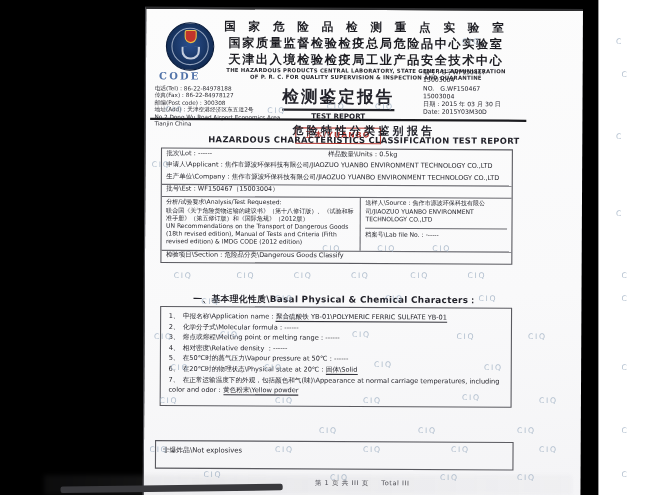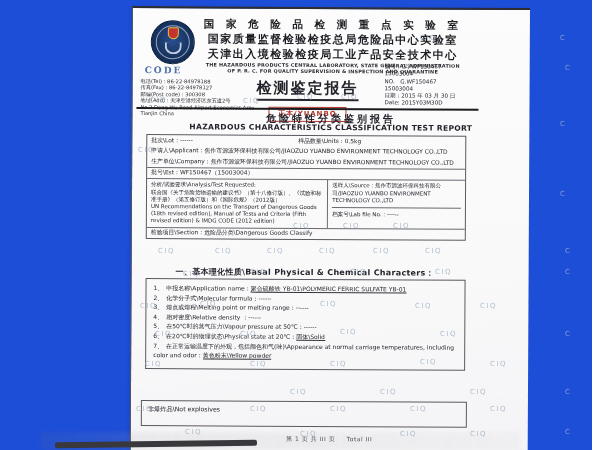--- a/index.html
+++ b/index.html
@@ -1,18 +1,18 @@
 <!DOCTYPE html>
 <html><head>
 <meta charset="utf-8">
 <style>
   * { margin:0; padding:0; box-sizing:border-box; }
   html,body { width:600px; height:450px; overflow:hidden; background:#fff;
     font-family:"DejaVu Sans", sans-serif; color:#23232b; }
-  #canvas { position:relative; width:592px; height:450px; background:#1d4ed8; }
+  #canvas { position:relative; width:544px; height:450px; background:#000000; }
 
   
   #paper { position:absolute; left:132px; top:6px; width:398px; height:444px;
     background:linear-gradient(175deg,#fcfcfc 0%,#f9f9fa 60%,#f4f4f6 100%);
     border-top:2px solid #2e2e30; border-left:1.5px solid #55555a;
     box-shadow:-2px 0 3px rgba(0,0,0,.08);
     transform:rotate(.3deg); transform-origin:top left; z-index:1; }
 
   
   #wm-layer { position:absolute; inset:0; z-index:5; pointer-events:none; }
@@ -118,20 +118,21 @@
     <div id="contact-block">
         <div>电话(Tel)：86-22-84978188</div>
         <div>传真(Fax)：86-22-84978127</div>
         <div>邮编(Post code)：300308</div>
         <div>地址(Add)：天津空港经济区东五道2号</div>
         <div>No.2 Dong Wu Road Airport Economics Area Tianjin China</div>
       </div>
 
     <div id="center-title">
       <span id="report-title-cn">检测鉴定报告</span>
+      <div id="report-title-en">TEST REPORT</div>
       <div><span id="origin-stamp">正本/YUANBO</span></div>
     </div>
 
     <div id="meta-block">
         <div>编号：G字WF150467</div>
         <div>15003004</div>
         <div>NO.　G.WF150467</div>
         <div>15003004</div>
         <div>日期：2015 年 03 月 30 日</div>
         <div>Date: 2015Y03M30D</div>

